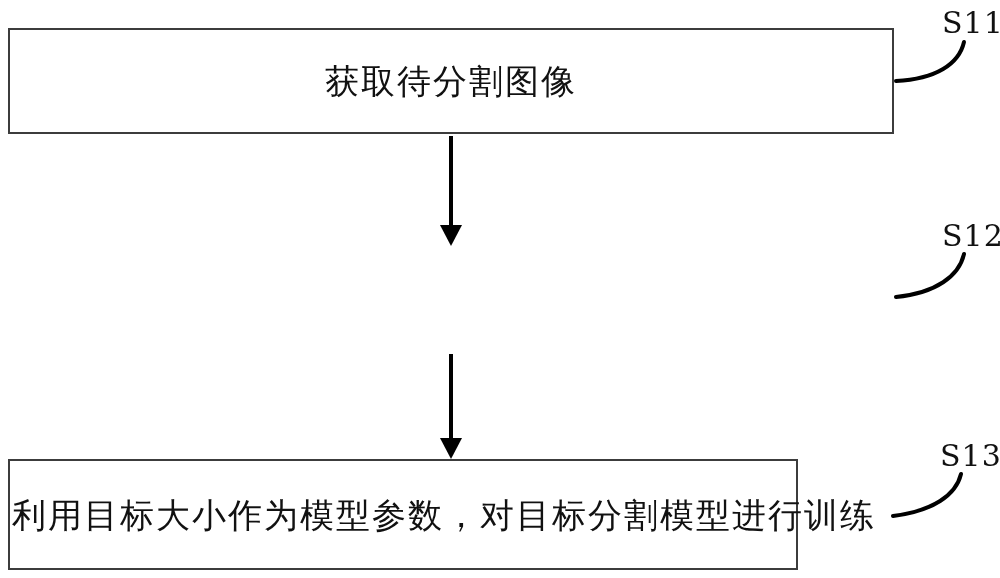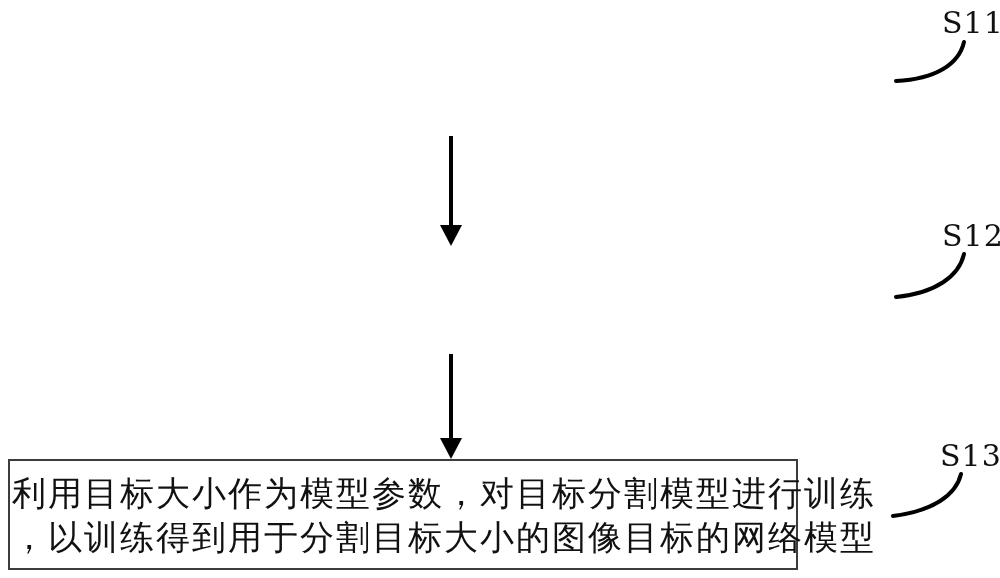--- a/index.html
+++ b/index.html
@@ -69,24 +69,26 @@
     <line x1="451" y1="354" x2="451" y2="441" stroke="#000000" stroke-width="4"></line>
     <polygon points="451,459 440,438 462,438" fill="#000000"></polygon>
 
     <path d="M964,42 C959,64 936,79 896,81" fill="none" stroke="#000000" stroke-width="4" stroke-linecap="round"></path>
 
     <path d="M964,254 C959,276 936,293 896,297" fill="none" stroke="#000000" stroke-width="4" stroke-linecap="round"></path>
 
     <path d="M961,474 C956,495 933,511 893,516" fill="none" stroke="#000000" stroke-width="4" stroke-linecap="round"></path>
   </svg>
 
+  <div class="box box1">
+    <div class="box-text">获取待分割图像</div>
+  </div>
 
 
   <div class="box box3">
     <div class="box-text">利用目标大小作为模型参数，对目标分割模型进行训练</div>
-    <div class="box-text">，以训练得到用于分割目标大小的图像目标的网络模型</div>
   </div>
 
   <div class="tag tag1">S11</div>
   <div class="tag tag2">S12</div>
   <div class="tag tag3">S13</div>
 
 </div>
 
 </body></html>

